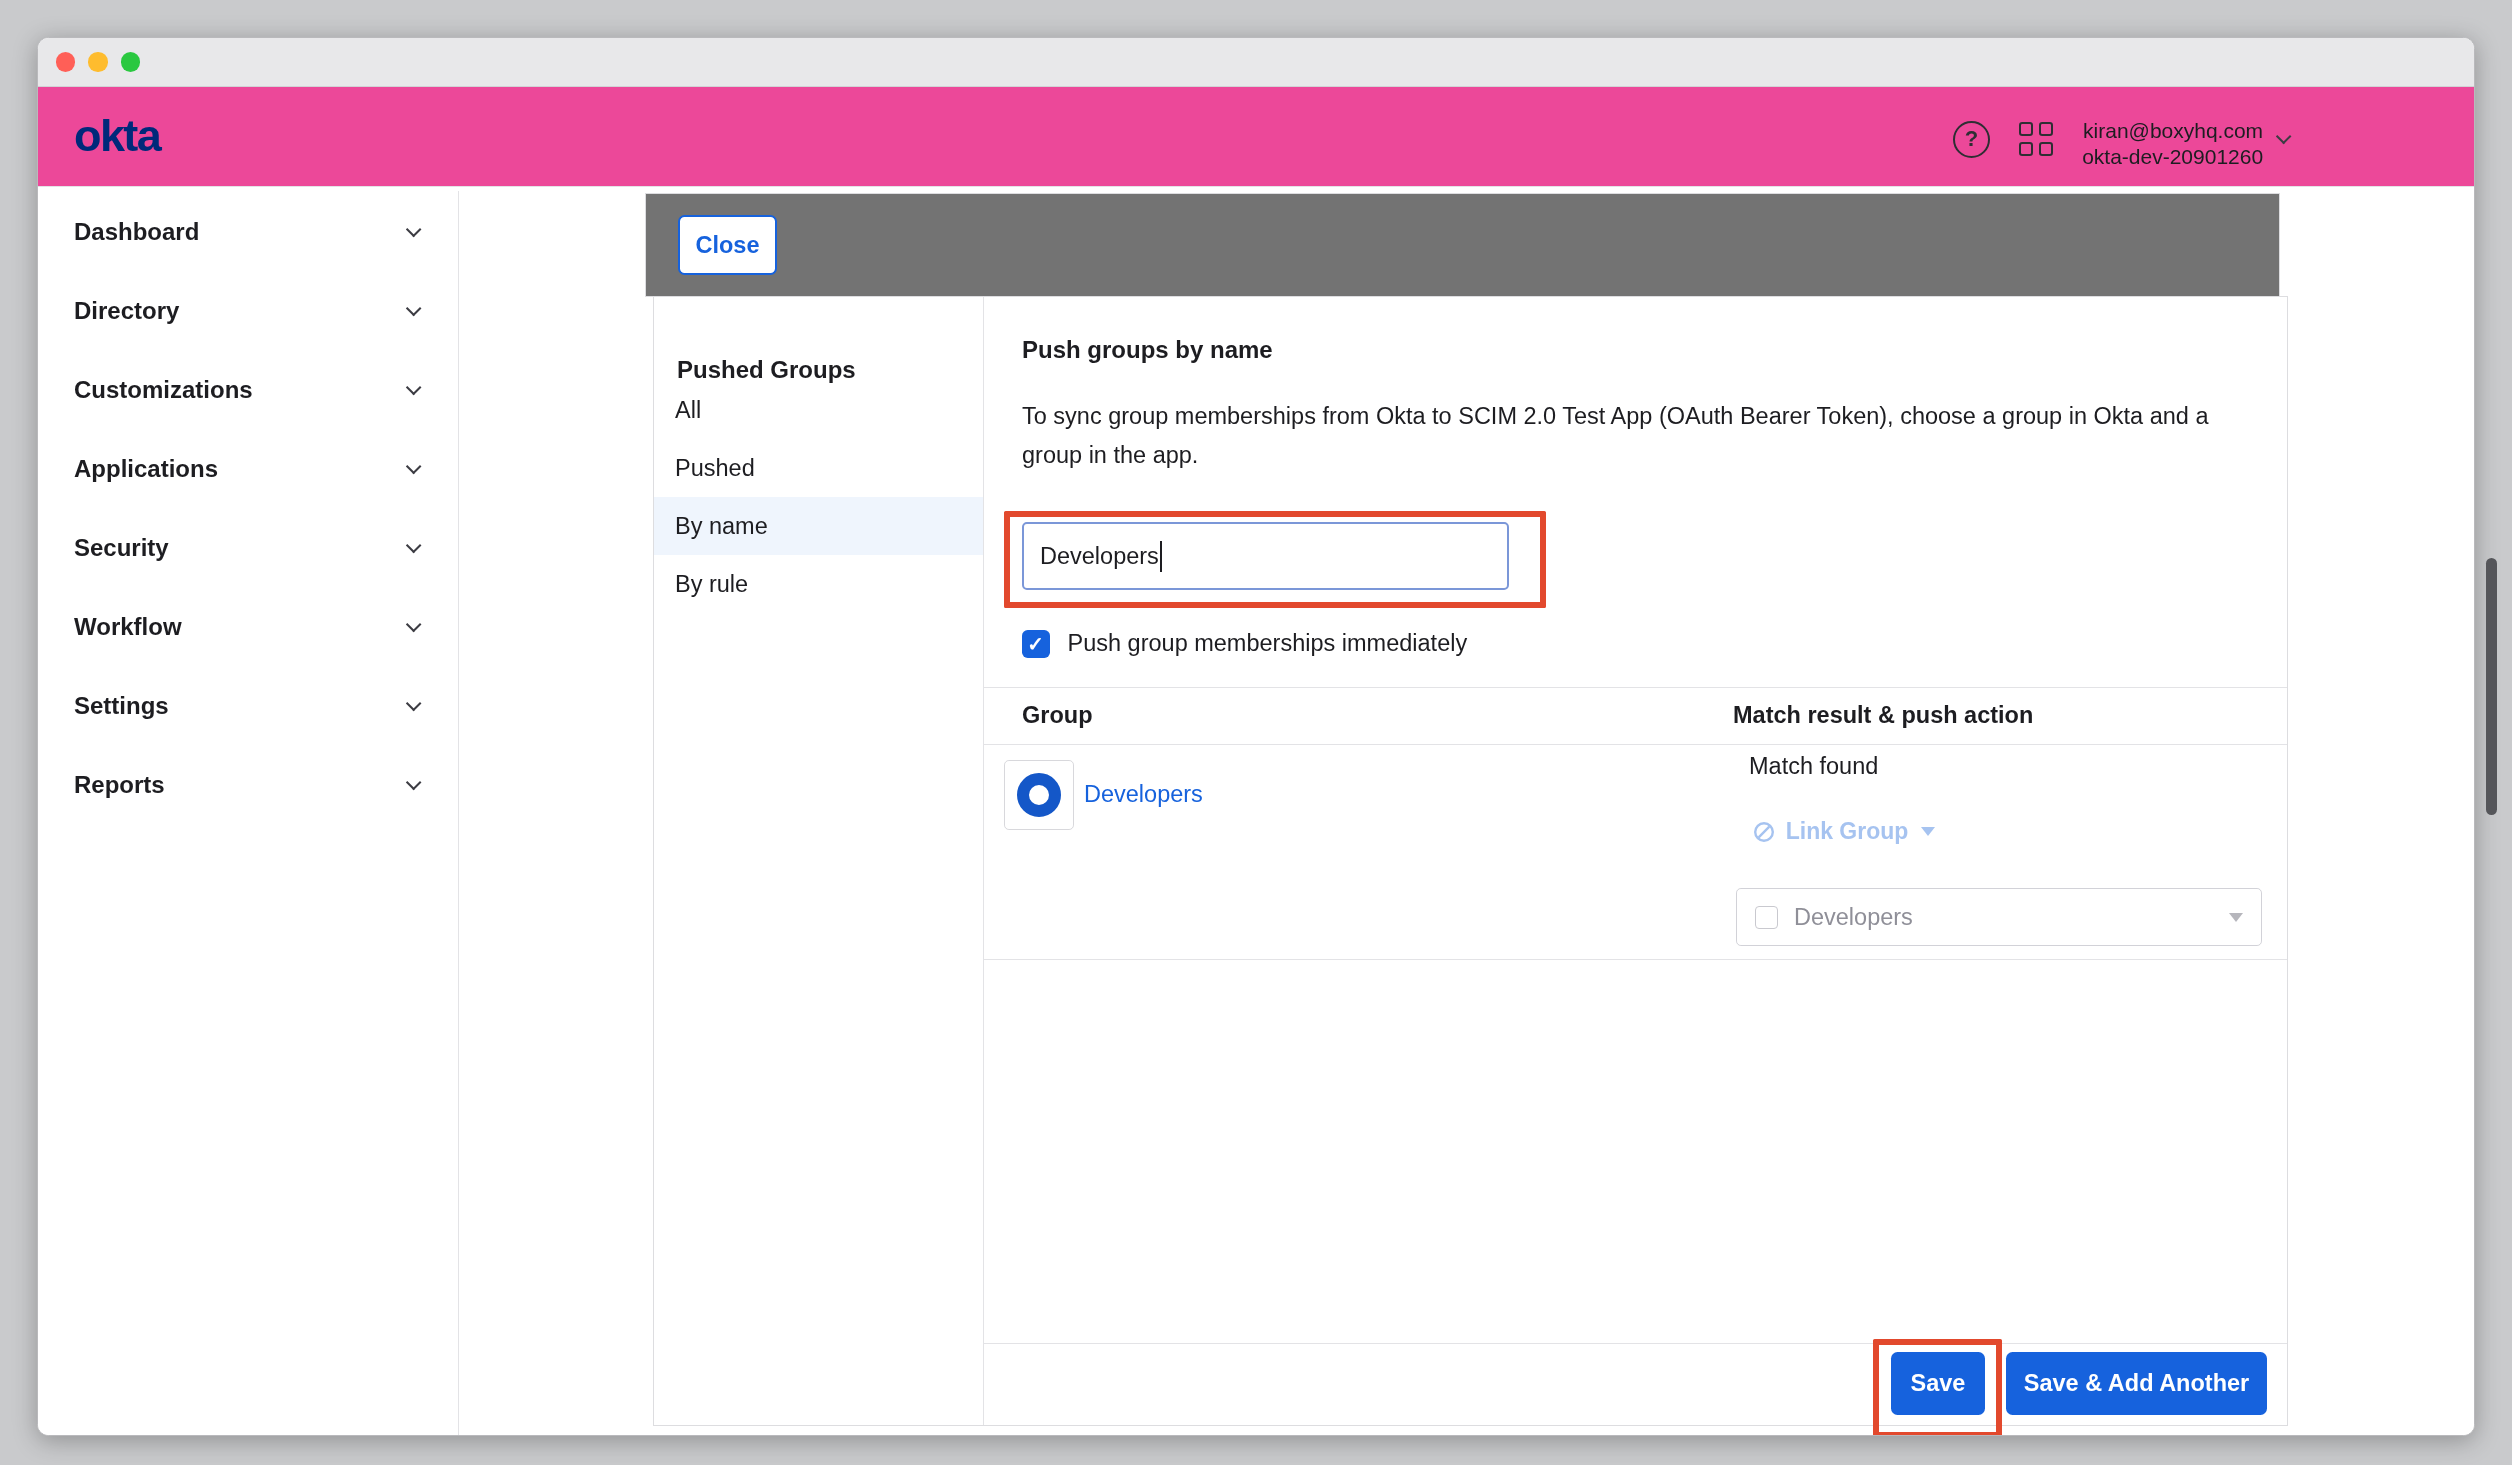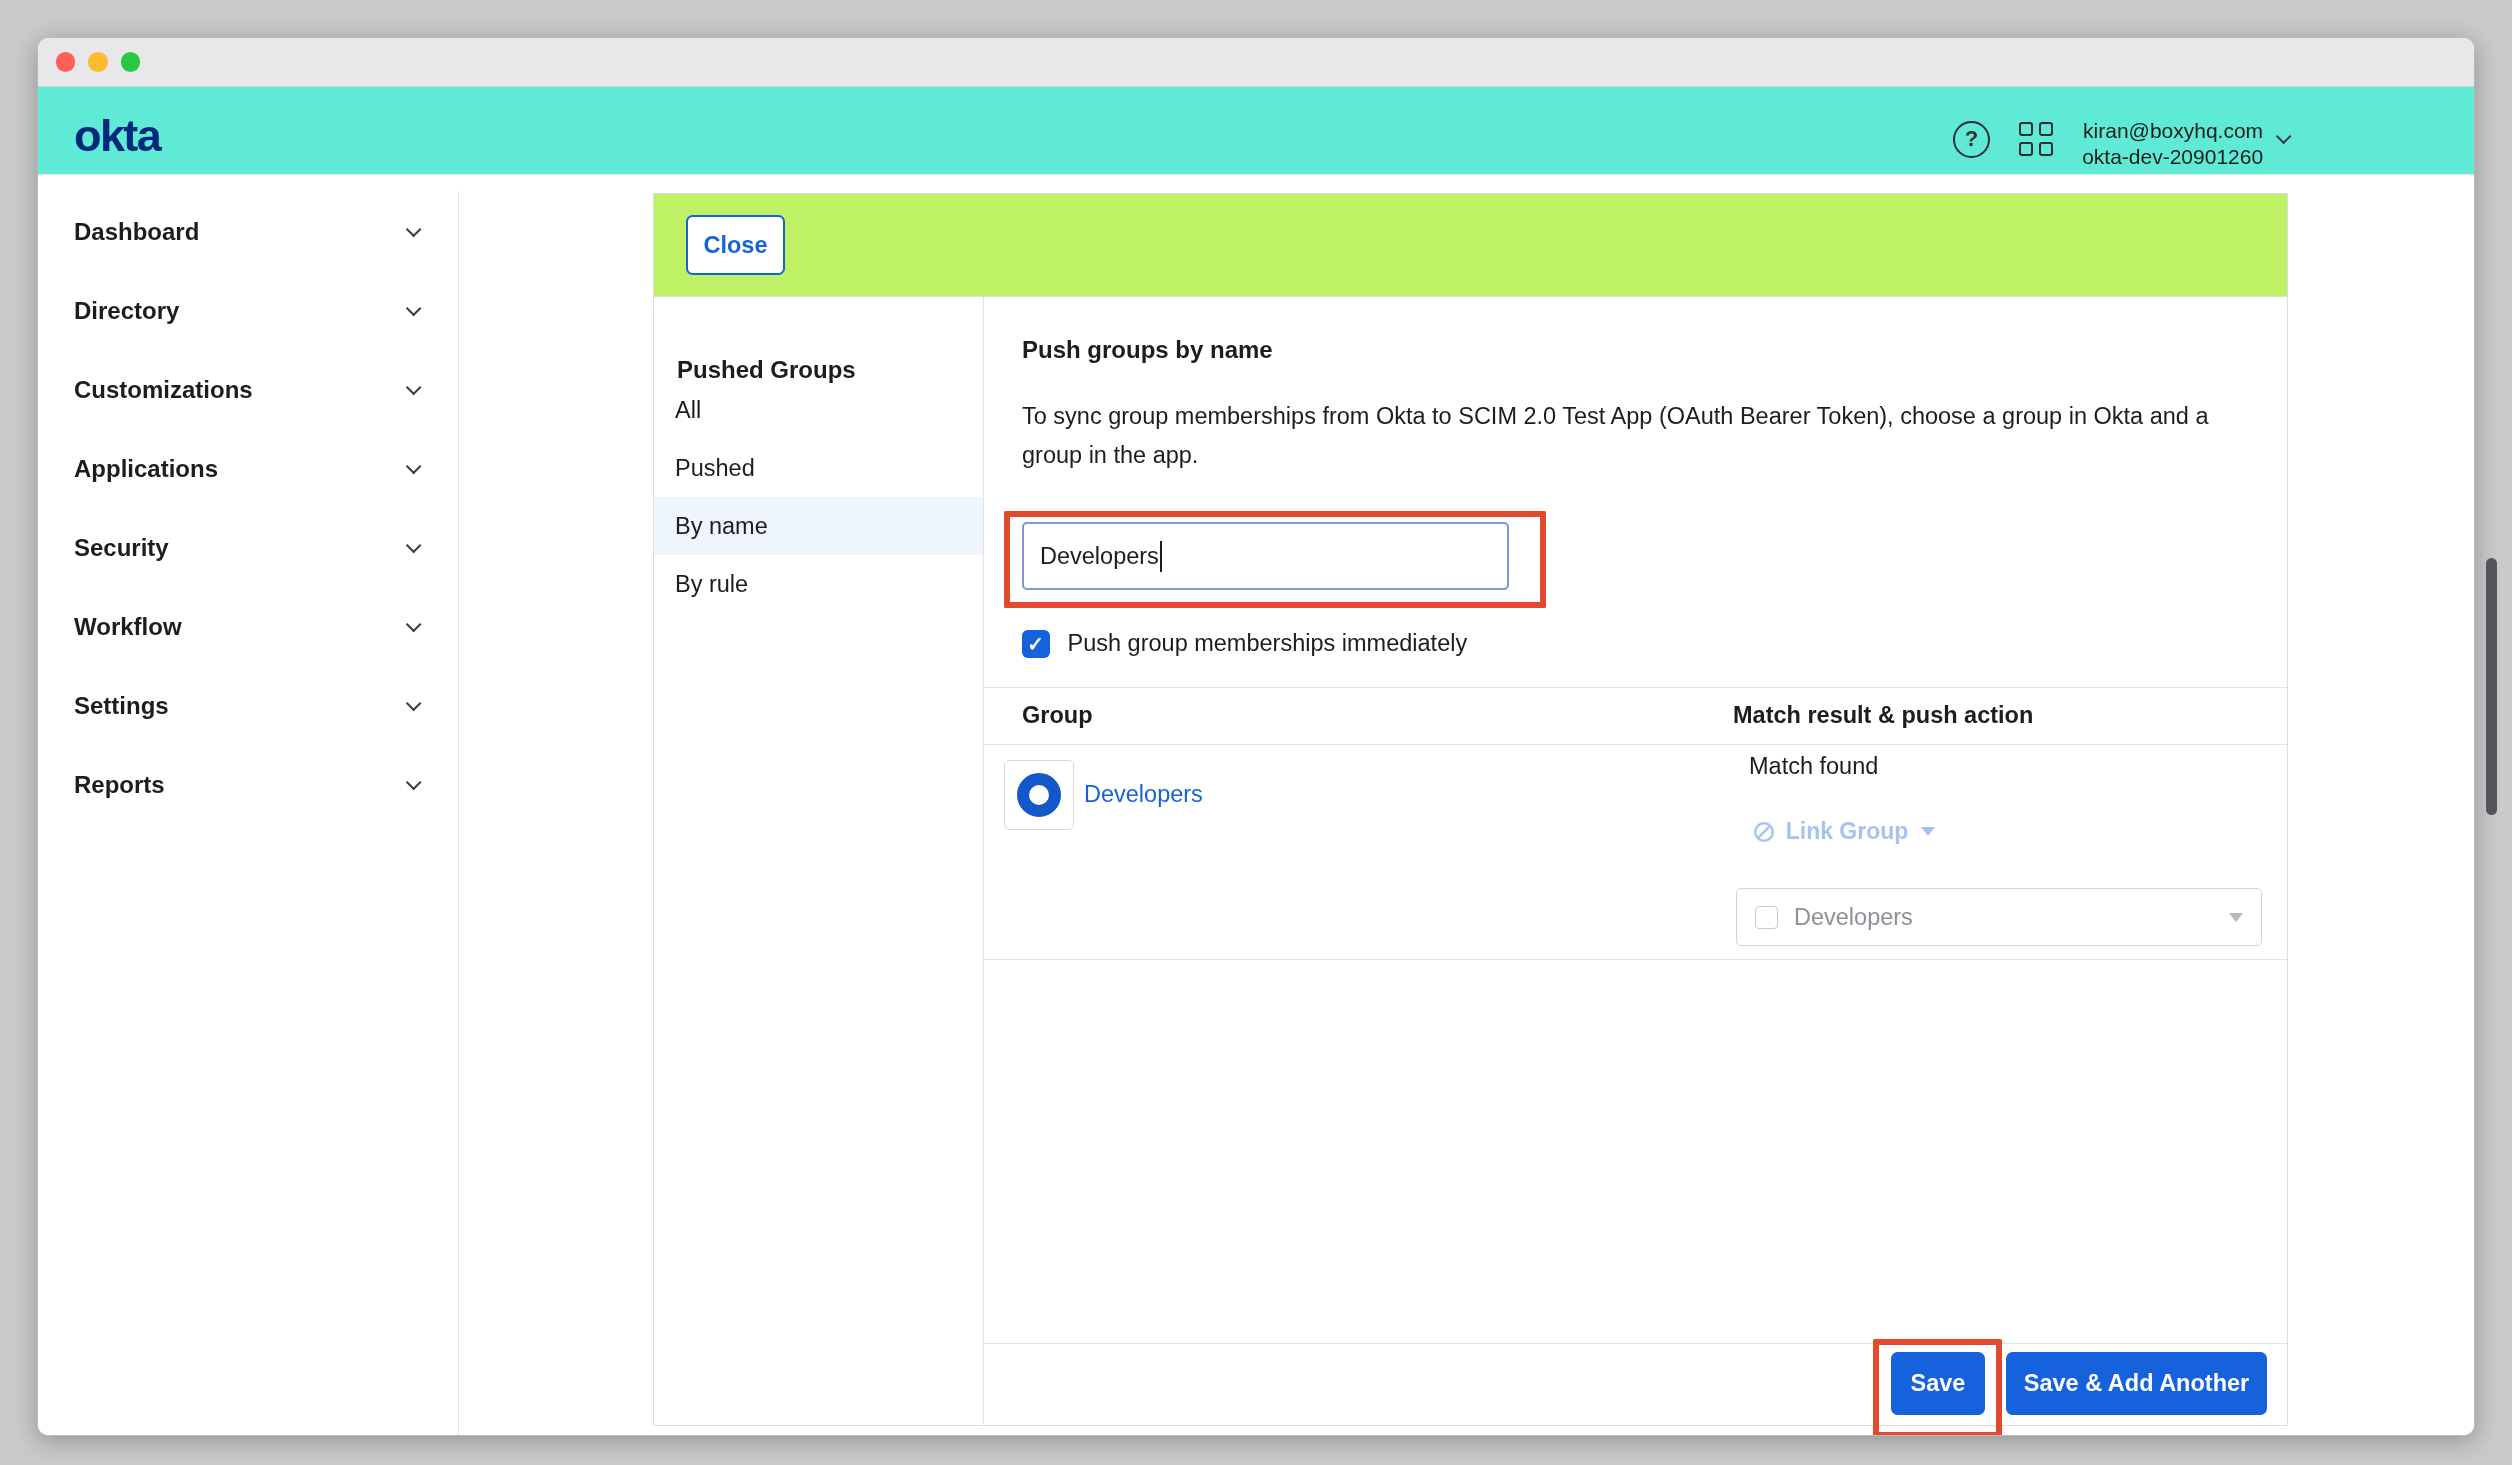--- a/index.html
+++ b/index.html
@@ -12,21 +12,21 @@
     box-shadow: 0 4.9px 24px rgba(0,0,0,.28); border: 0.8px solid #b9b9bc;
   }
 
   
   .titlebar { height: 49px; background: #e8e8ea; border-bottom: 0.8px solid #d2d2d5;
     display: flex; align-items: center; padding-left: 18px; gap: 13px; }
   .dot { width: 19.4px; height: 19.4px; border-radius: 50%; display: inline-block; }
   .dot.red { background: #ff5f57; } .dot.yellow { background: #febc2e; } .dot.green { background: #2ac840; }
 
   
-  .appheader { position: relative; height: 88px; border-bottom: 0.8px solid #e3e3e6; background: #5eead4; }
+  .appheader { position: relative; height: 100px; border-bottom: 0.8px solid #e3e3e6; background: #ec4899; }
   .logo { position: absolute; left: 36px; top: 23px; font-size: 45px; font-weight: 800;
     letter-spacing: -1.6px; color: #00297a; }
   .search { position: absolute; left: 628px; top: 19.4px; width: 1088px; height: 58px;
     border: 0.8px solid #8d8d95; border-radius: 6.5px; display: flex; align-items: center;
     padding: 0 16px; gap: 13px; background: #fff; }
   .search input { border: none; outline: none; flex: 1; font-size: 23.5px;
     font-family: "Liberation Sans", sans-serif; color: #1d1d21; background: transparent; }
   .search input::placeholder { color: #6e6e78; }
   .hdr-icons { position: absolute; right: 185px; top: 0; height: 104px; display: flex; align-items: center; gap: 29px; }
   .help-circle { width: 37px; height: 37px; border: 2.4px solid #2e2e33; border-radius: 50%;
@@ -40,22 +40,22 @@
 
   
   .sidebar { position: absolute; left: 0; top: 153px; bottom: 0; width: 421px;
     border-right: 0.8px solid #e3e3e6; background: #fff; padding-top: 1.6px; }
   .side-item { height: 79px; display: flex; align-items: center; justify-content: space-between;
     padding: 0 39px 0 36px; font-size: 24px; font-weight: 700; color: #1d1d21; cursor: pointer; }
 
   
   .main { position: absolute; left: 422px; top: 153px; right: 0; bottom: 0; background: #fff; }
 
-  .strip { position: absolute; left: 193px; top: 2.4px; width: 1635px; height: 104px;
-    background: #bef264; border: 0.8px solid #dddde0; display: flex; align-items: center; padding-left: 32px; }
+  .strip { position: absolute; left: 185px; top: 2.4px; width: 1635px; height: 104px;
+    background: #737373; border: 0.8px solid #dddde0; display: flex; align-items: center; padding-left: 32px; }
   .btn-outline { width: 99px; height: 60px; background: #fff; border: 2.4px solid #1662dd;
     border-radius: 6.5px; color: #1662dd; font-size: 23.5px; font-weight: 700;
     display: flex; align-items: center; justify-content: center; cursor: pointer; }
 
   .panel { position: absolute; left: 193px; top: 105px; width: 1635px; height: 1130px;
     border: 0.8px solid #dddde0; background: #fff; display: flex; }
 
   .leftcol { width: 330px; border-right: 0.8px solid #e3e3e6; position: relative; }
   .leftcol-title { position: absolute; left: 23px; top: 26px; font-size: 24px; font-weight: 700; margin-top: 33px; }
   .subnav { position: absolute; top: 84px; left: 0; right: 0; }

